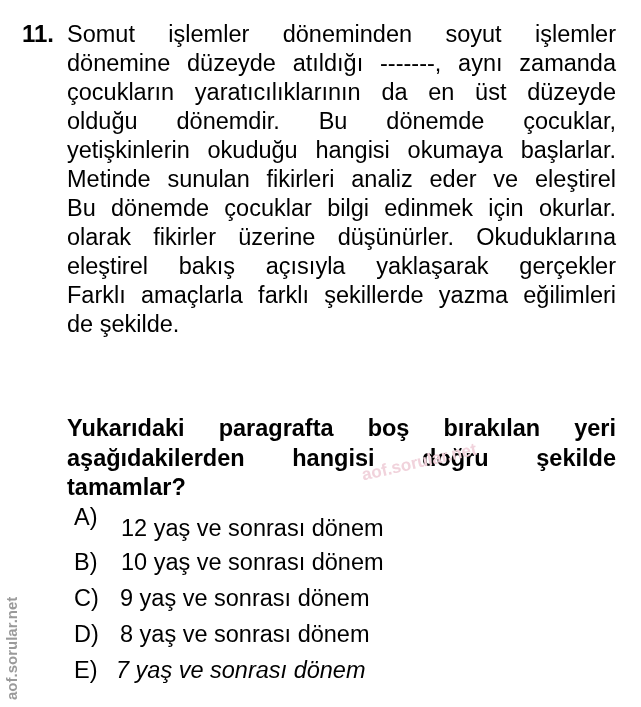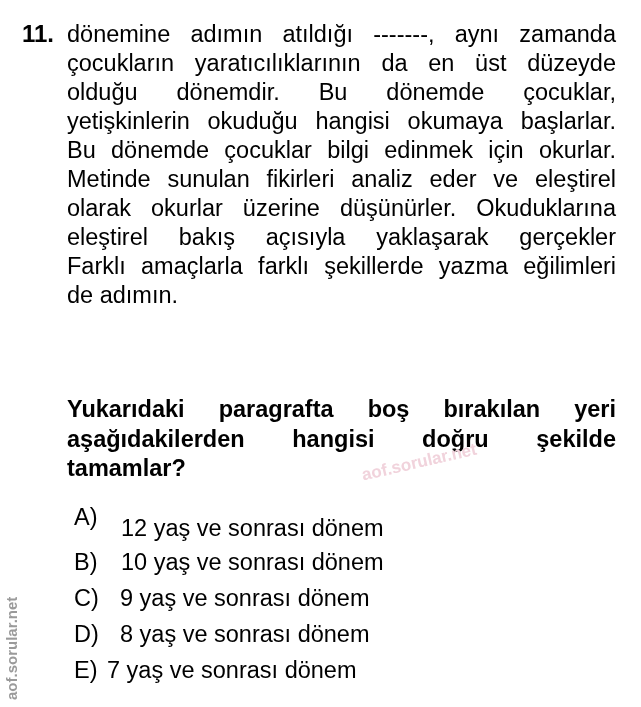--- a/index.html
+++ b/index.html
@@ -2,47 +2,48 @@
 <html><head>
   <meta charset="utf-8">
   <style>
     html, body { margin:0; padding:0; background:#ffffff; }
     body { width:641px; height:707px; position:relative; overflow:hidden;
            font-family:"Liberation Sans", sans-serif; color:#000; }
     .qnum { position:absolute; left:22px; top:20px; font-size:24px; font-weight:bold;text-align:center; }
     .para { position:absolute; left:67px; top:20px; width:549px; font-size:23.5px; line-height:29px; }
     .para .line { display:block; text-align:justify; text-align-last:justify; white-space:nowrap; height:29px; }
     .para .line.last { text-align-last:left; }
-    .ask { position:absolute; left:67px; top:395px; width:549px; font-size:23.5px; line-height:29.5px; font-weight:bold; }
+    .ask { position:absolute; left:67px; top:414px; width:549px; font-size:23.5px; line-height:29.5px; font-weight:bold; }
     .ask .line { display:block; text-align:justify; text-align-last:justify; height:29.5px; white-space:nowrap; }
     .ask .line.last { text-align-last:left; }
     .opt { position:absolute; left:74px; font-size:23.5px; }
     .opt .lbl { position:absolute; left:0; top:0; }
     .opt .txt { position:absolute; white-space:nowrap; }
     .wm-diag { position:absolute; left:360px; top:466px; font-size:17px; font-weight:bold; color:#f1d3dc;
                transform:rotate(-13deg); transform-origin:left top; white-space:nowrap; }
     .wm-side { position:absolute; left:3px; top:700px; font-size:15px; font-weight:bold; color:#9a9a9a;
                transform:rotate(-90deg); transform-origin:left top; white-space:nowrap; }
   </style>
 </head>
 <body>
 
 <div class="qnum">11.</div>
 
 <div class="para">
-  <span class="line">dönemine adımın atıldığı -------, aynı zamanda</span>
+  <span class="line">Somut işlemler döneminden soyut işlemler</span>
+  <span class="line">dönemine düzeyde atıldığı -------, aynı zamanda</span>
   <span class="line">çocukların yaratıcılıklarının da en üst düzeyde</span>
   <span class="line">olduğu dönemdir. Bu dönemde çocuklar,</span>
   <span class="line">yetişkinlerin okuduğu hangisi okumaya başlarlar.</span>
+  <span class="line">Metinde sunulan fikirleri analiz eder ve eleştirel</span>
   <span class="line">Bu dönemde çocuklar bilgi edinmek için okurlar.</span>
-  <span class="line">Metinde sunulan fikirleri analiz eder ve eleştirel</span>
-  <span class="line">olarak okurlar üzerine düşünürler. Okuduklarına</span>
+  <span class="line">olarak fikirler üzerine düşünürler. Okuduklarına</span>
   <span class="line">eleştirel bakış açısıyla yaklaşarak gerçekler</span>
   <span class="line">Farklı amaçlarla farklı şekillerde yazma eğilimleri</span>
-  <span class="line last">de adımın.</span>
+  <span class="line last">de şekilde.</span>
 </div>
 
 <div class="ask">
   <span class="line">Yukarıdaki paragrafta boş bırakılan yeri</span>
   <span class="line">aşağıdakilerden hangisi doğru şekilde</span>
   <span class="line last">tamamlar?</span>
 </div>
 
 <div class="wm-diag">aof.sorular.net</div>
 
@@ -57,16 +58,16 @@
 <div class="opt" style="top:585px;">
   <span class="lbl">C)</span>
   <span class="txt" style="left:46px; top:0;text-align:center;">9 yaş ve sonrası dönem</span>
 </div>
 <div class="opt" style="top:621px;">
   <span class="lbl">D)</span>
   <span class="txt" style="left:46px; top:0;">8 yaş ve sonrası dönem</span>
 </div>
 <div class="opt" style="top:657px;">
   <span class="lbl">E)</span>
-  <span class="txt" style="left:33px; top:0;">7 yaş ve sonrası dönem</span>
+  <span class="txt" style="left:42px; top:0;font-style:italic;">7 yaş ve sonrası dönem</span>
 </div>
 
 <div class="wm-side">aof.sorular.net</div>
 
 </body></html>

